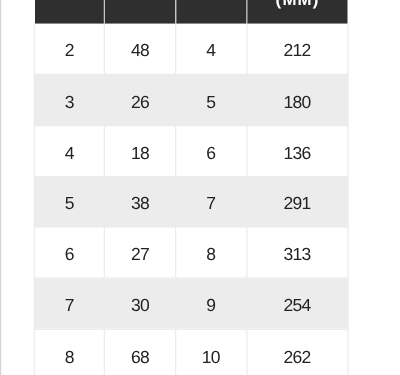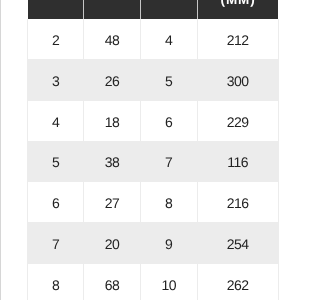--- a/index.html
+++ b/index.html
@@ -46,43 +46,43 @@
           <tr class="norm">
             <td><span>2</span></td>
             <td><span>48</span></td>
             <td><span>4</span></td>
             <td><span>212</span></td>
           </tr>
           <tr class="alt">
             <td><span>3</span></td>
             <td><span>26</span></td>
             <td><span>5</span></td>
-            <td><span>300</span></td>
+            <td><span>180</span></td>
           </tr>
           <tr class="norm">
             <td><span>4</span></td>
             <td><span>18</span></td>
             <td><span>6</span></td>
-            <td><span>229</span></td>
+            <td><span>136</span></td>
           </tr>
           <tr class="alt">
             <td><span>5</span></td>
             <td><span>38</span></td>
             <td><span>7</span></td>
-            <td><span>116</span></td>
+            <td><span>291</span></td>
           </tr>
           <tr class="norm">
             <td><span>6</span></td>
             <td><span>27</span></td>
             <td><span>8</span></td>
-            <td><span>216</span></td>
+            <td><span>313</span></td>
           </tr>
           <tr class="alt">
             <td><span>7</span></td>
-            <td><span>20</span></td>
+            <td><span>30</span></td>
             <td><span>9</span></td>
             <td><span>254</span></td>
           </tr>
           <tr class="norm">
             <td><span>8</span></td>
             <td><span>68</span></td>
             <td><span>10</span></td>
             <td><span>262</span></td>
           </tr>
         </tbody>

